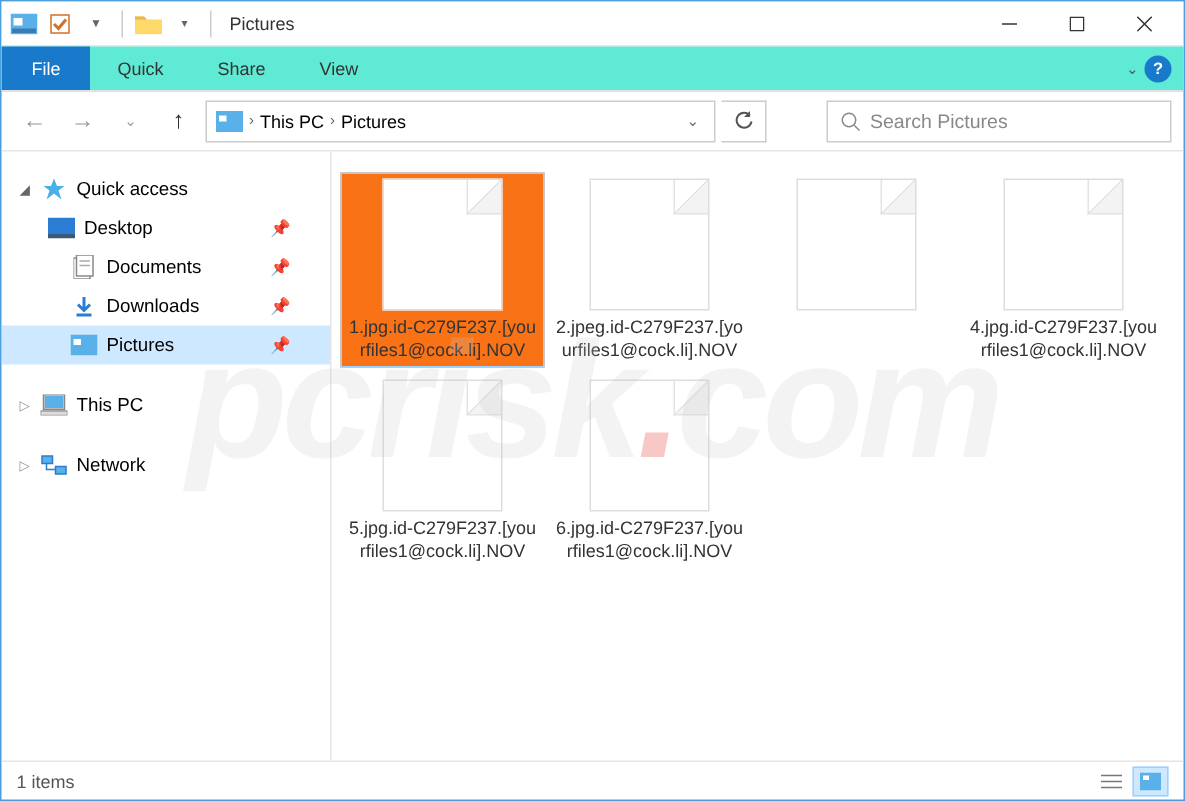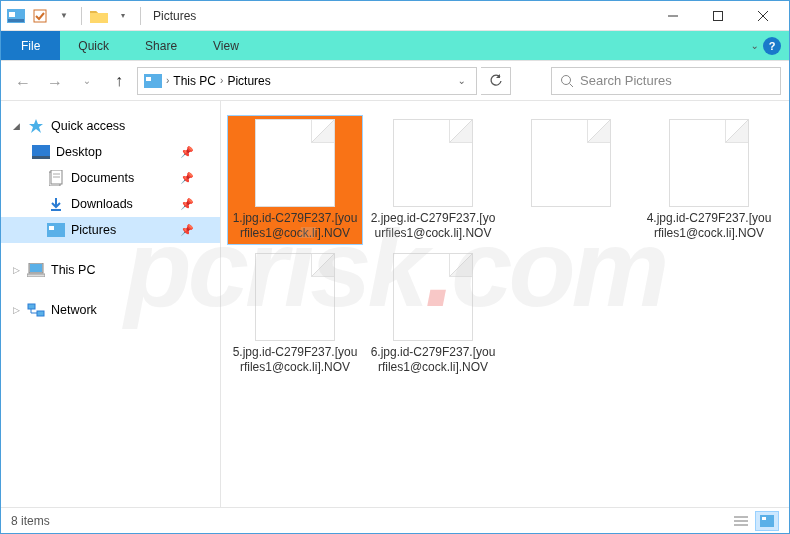--- a/index.html
+++ b/index.html
@@ -252,21 +252,21 @@
         <div class="file-name">5.jpg.id-C279F237.[yourfiles1@cock.li].NOV</div>
       </div>
       <div class="file-item">
         <div class="file-thumb"></div>
         <div class="file-name">6.jpg.id-C279F237.[yourfiles1@cock.li].NOV</div>
       </div>
     </div>
 </div>
 
 <div class="statusbar">
-  <span>8 items</span>
+  <span>1 items</span>
   <div class="statusbar-right">
     <div class="view-btn">
       <svg width="14" height="12">
           <line x1="0" y1="2" x2="14" y2="2" stroke="#777"></line>
           <line x1="0" y1="6" x2="14" y2="6" stroke="#777"></line>
           <line x1="0" y1="10" x2="14" y2="10" stroke="#777"></line>
         </svg>
     </div>
     <div class="view-btn active">
       <svg width="14" height="12">

